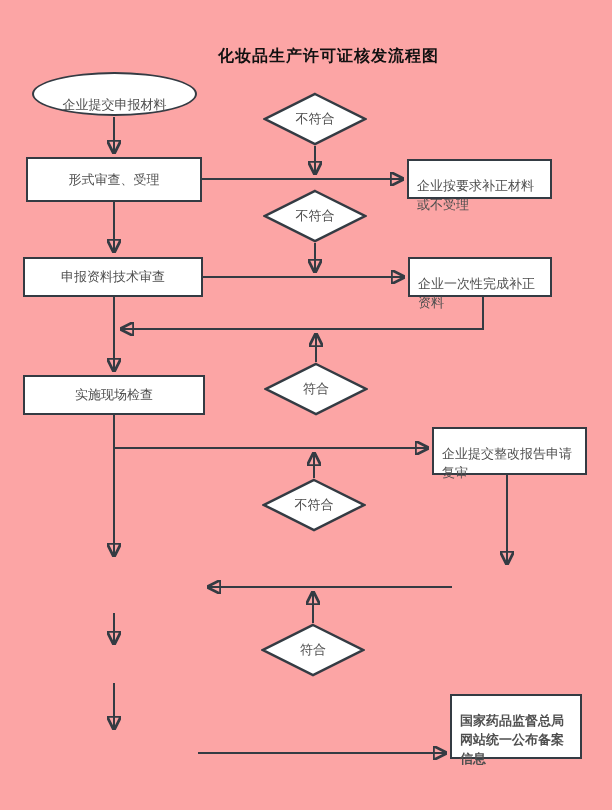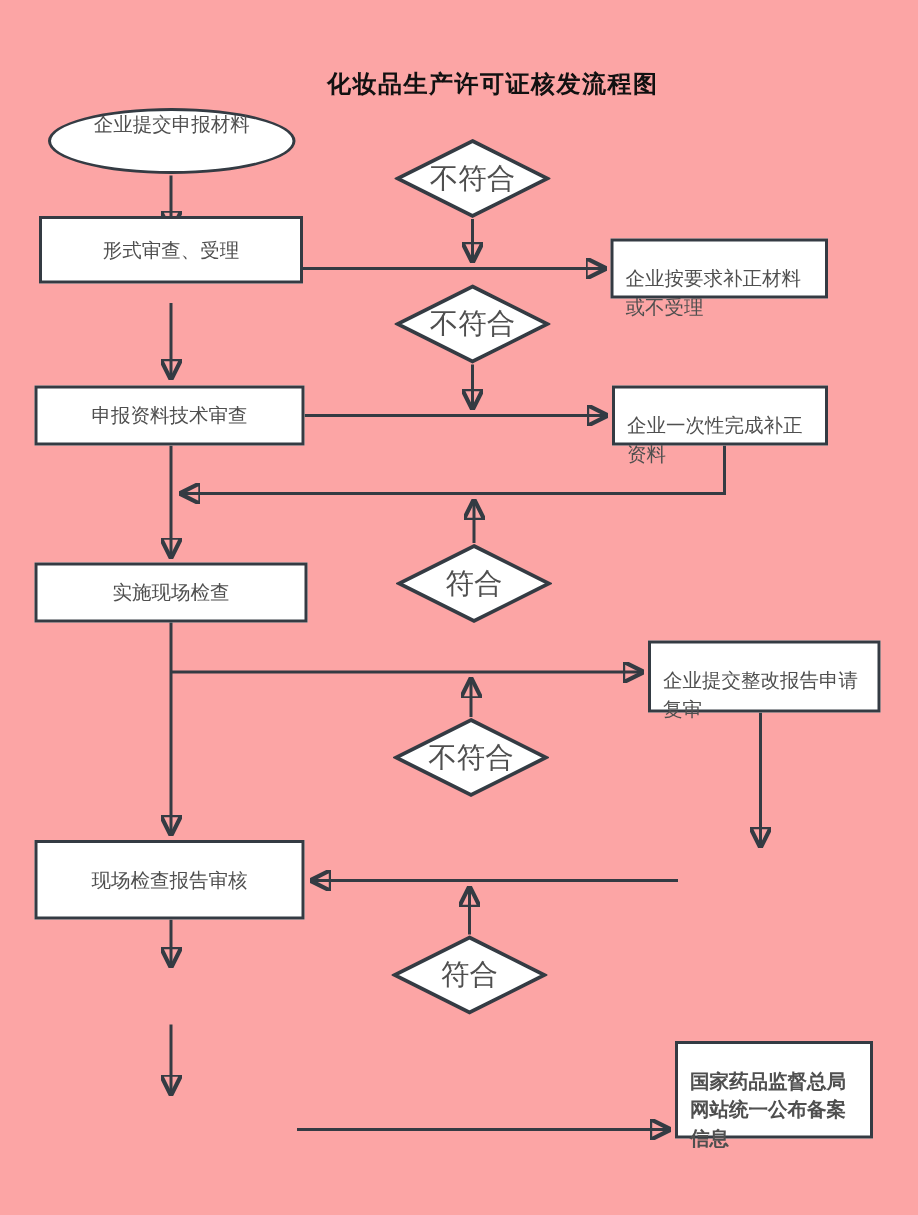--- a/index.html
+++ b/index.html
@@ -19,28 +19,28 @@
   }
   .connectors{position:absolute;top:0;left:0;width:612px;height:810px;}
   .connectors path{stroke:#343b43;stroke-width:2;fill:none;}
   .node{
     position:absolute;box-sizing:border-box;
     background:#ffffff;border:2px solid #343b43;
     color:#4f4f4f;font-size:13px;
   }
   .rect-center{display:flex;align-items:center;justify-content:center;text-align:center;}
   .rect-left{padding:16px 8px;line-height:1.45;text-align:left;}
-  .ellipse{border-radius:50%;display:flex;align-items:flex-start;justify-content:center;text-align:center;}
+  .ellipse{border-radius:50%;display:flex;align-items:flex-end;justify-content:center;text-align:center;}
   .diamond{position:absolute;background:transparent;border:none;}
   .diamond svg{position:absolute;top:0;left:0;width:100%;height:100%;}
   .diamond polygon{fill:#ffffff;stroke:#343b43;stroke-width:2.5;}
   .diamond .dlabel{
     position:absolute;top:0;left:0;width:100%;height:100%;
     display:flex;align-items:center;justify-content:center;
-    color:#4f4f4f;font-size:19px;
+    color:#4f4f4f;font-size:13px;
   }
 </style>
 </head>
 <body>
 
 <div class="canvas">
 
   <div class="title">化妆品生产许可证核发流程图</div>
 
   <svg class="connectors" width="612" height="810" viewBox="0 0 612 810" xmlns="http://www.w3.org/2000/svg">
@@ -73,21 +73,21 @@
     <span>企业提交申报材料</span>
   </div>
 
   <div class="diamond" style="left:263px;top:92px;width:104px;height:54px;">
     <svg viewBox="0 0 104 54" preserveAspectRatio="none">
       <polygon points="52,2 102,27 52,52 2,27"></polygon>
     </svg>
     <span class="dlabel">不符合</span>
   </div>
 
-  <div class="node rect-center" style="left:26px;top:144px;width:176px;height:45px;">
+  <div class="node rect-center" style="left:26px;top:157px;width:176px;height:45px;">
     <span>形式审查、受理</span>
   </div>
 
   <div class="node rect-left" style="left:407px;top:159px;width:145px;height:40px;">
     <span>企业按要求补正材料或不受理</span>
   </div>
 
   <div class="diamond" style="left:263px;top:189px;width:104px;height:54px;">
     <svg viewBox="0 0 104 54" preserveAspectRatio="none">
       <polygon points="52,2 102,27 52,52 2,27"></polygon>
@@ -118,23 +118,20 @@
     <span>企业提交整改报告申请复审</span>
   </div>
 
   <div class="diamond" style="left:262px;top:478px;width:104px;height:54px;">
     <svg viewBox="0 0 104 54" preserveAspectRatio="none">
       <polygon points="52,2 102,27 52,52 2,27"></polygon>
     </svg>
     <span class="dlabel">不符合</span>
   </div>
 
-  <div class="node rect-center" style="left:23px;top:560px;width:180px;height:53px;">
-    <span>现场检查报告审核</span>
-  </div>
 
 
   <div class="diamond" style="left:261px;top:623px;width:104px;height:54px;">
     <svg viewBox="0 0 104 54" preserveAspectRatio="none">
       <polygon points="52,2 102,27 52,52 2,27"></polygon>
     </svg>
     <span class="dlabel">符合</span>
   </div>
 
 

